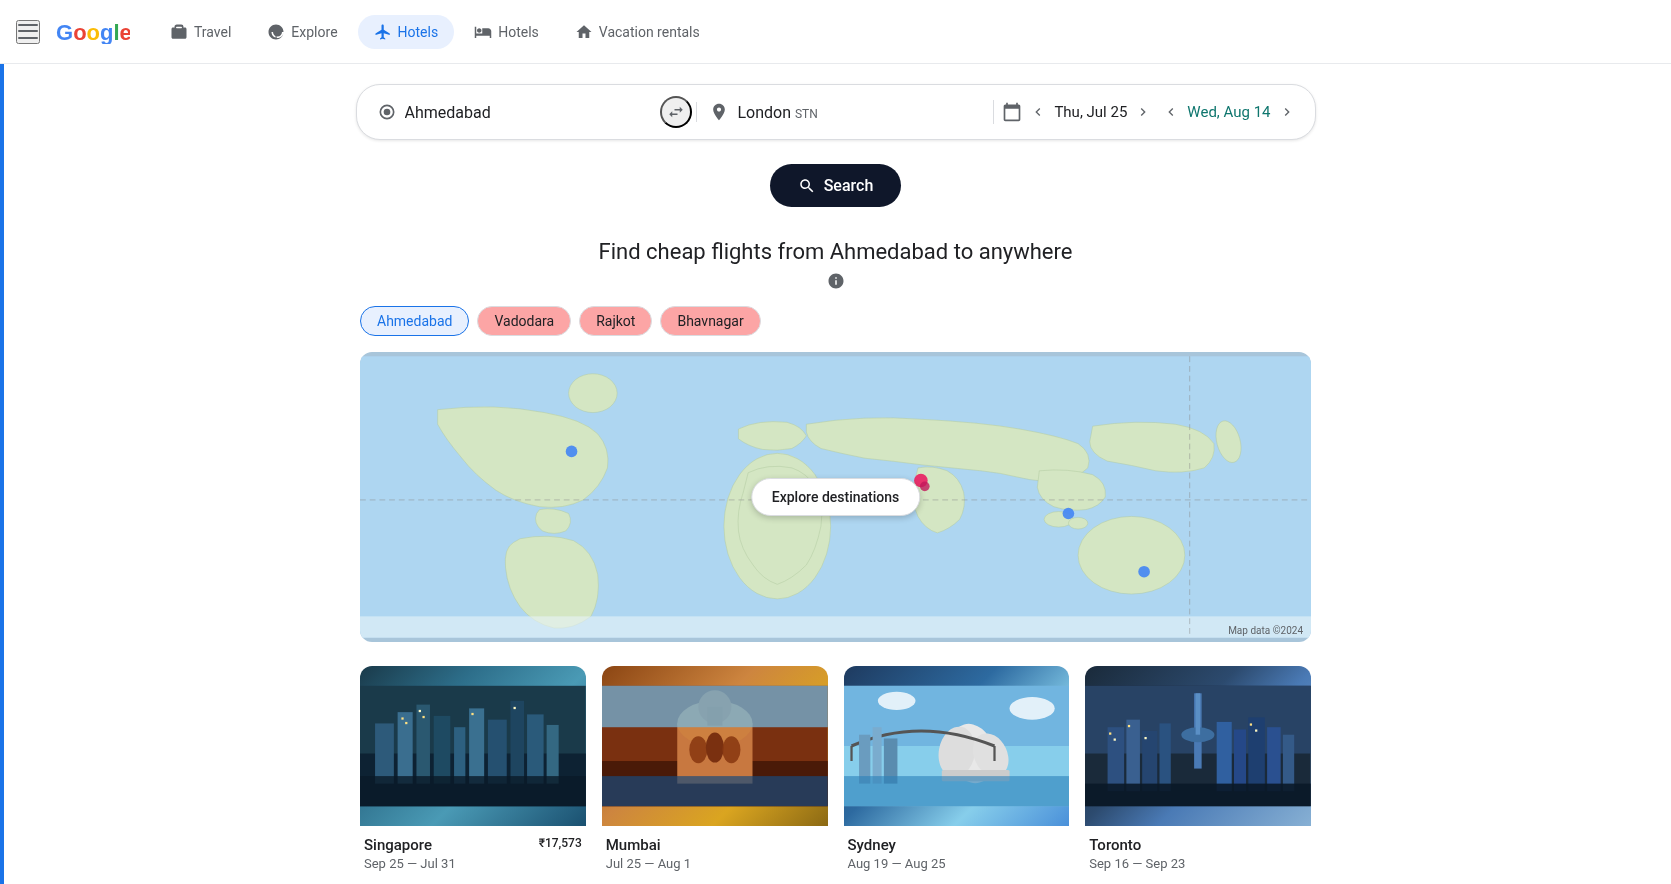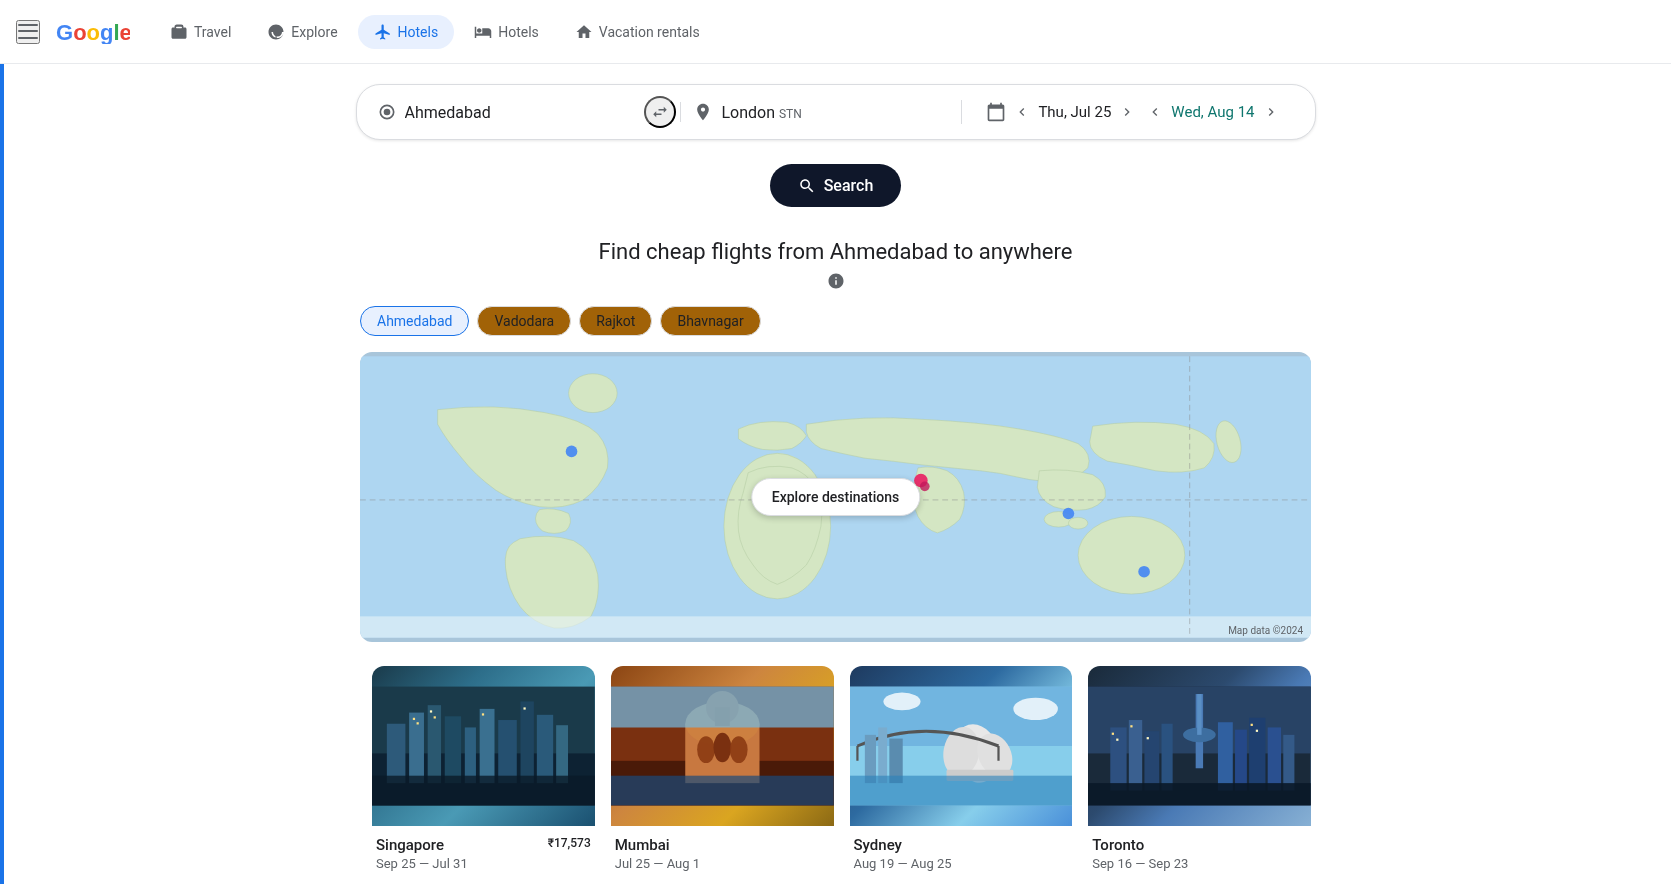--- a/index.html
+++ b/index.html
@@ -70,21 +70,21 @@
       flex-shrink: 0;
     }
     .search-dest {
       display: flex; align-items: center; gap: 8px;
       flex: 1; padding: 0 12px;
       border-left: 1px solid #dadce0;
     }
     .date-section {
       display: flex; align-items: center; gap: 4px;
       border-left: 1px solid #dadce0;
-      padding: 0 24px;
+      padding: 0 8px;
     }
     .date-block {
       display: flex; align-items: center; gap: 4px;
     }
     .date-nav-btn {
       background: none; border: none; cursor: pointer;
       color: #5f6368; padding: 4px; border-radius: 50%;
       display: flex; align-items: center; justify-content: center;
     }
     .search-input-text { border: none; outline: none; font-size: 16px; color: #202124; background: transparent; width: 100%; font-family: inherit; }
@@ -119,21 +119,21 @@
       width: 18px; height: 18px; color: #5f6368; cursor: pointer;
     }
 
     
     .city-filters {
       display: flex; gap: 8px; margin-bottom: 16px;
     }
     .city-filter-btn {
       border: 1px solid #dadce0; border-radius: 20px;
       padding: 6px 16px; font-size: 14px; cursor: pointer;
-      background: #a16207; color: #202124; font-family: inherit;
+      background: #fca5a5; color: #202124; font-family: inherit;
     }
     .city-filter-btn.active {
       background: #e8f0fe; border-color: #1a73e8; color: #1a73e8;
     }
 
     
     .map-container {
       width: 100%; height: 290px;
       border-radius: 12px; overflow: hidden;
       position: relative; margin-bottom: 24px;
@@ -152,21 +152,20 @@
     .map-credit {
       position: absolute; bottom: 6px; right: 8px;
       font-size: 10px; color: #5f6368;
     }
 
     
     .dest-cards {
       display: grid;
       grid-template-columns: repeat(4, 1fr);
       gap: 16px;
-      margin-left: 12px;
     }
     .dest-card {
       border-radius: 12px; overflow: hidden;
       cursor: pointer; background: #fff;
     }
     .dest-card-info {
       padding: 10px 4px 4px 4px;
       display: flex; justify-content: space-between; align-items: flex-start;
     }
     .dest-city { font-size: 15px; font-weight: 500; color: #202124; }

